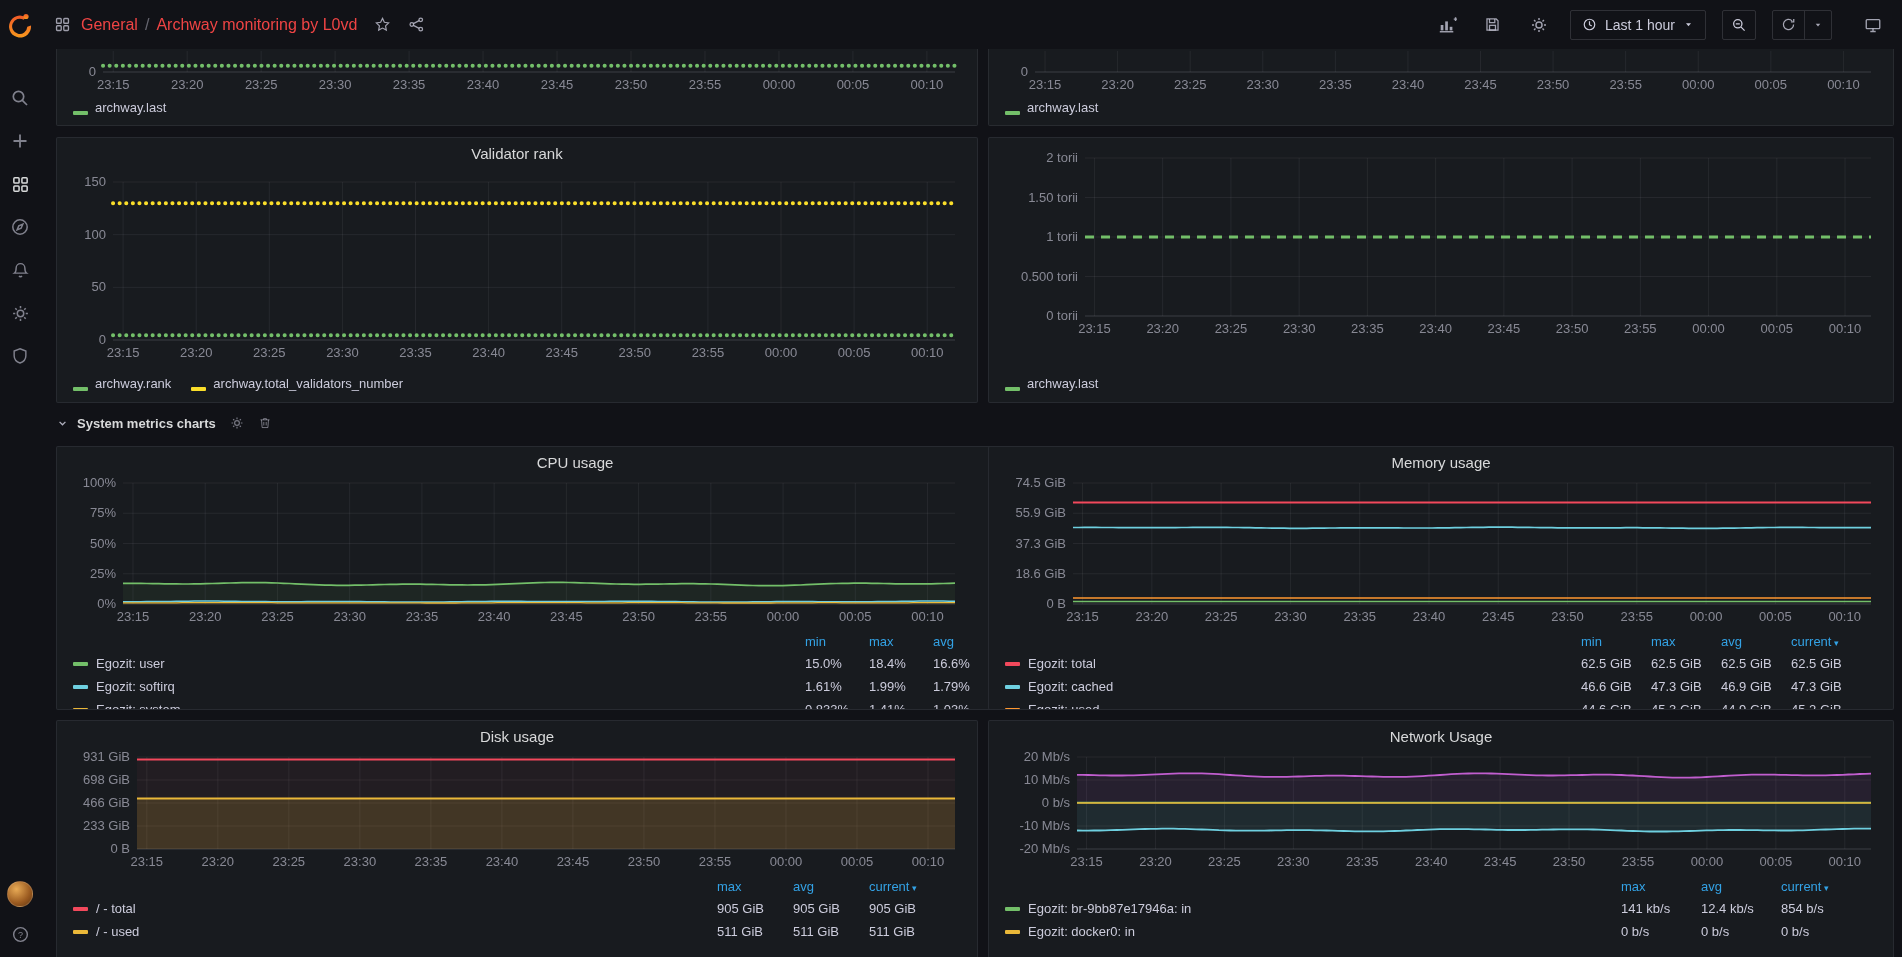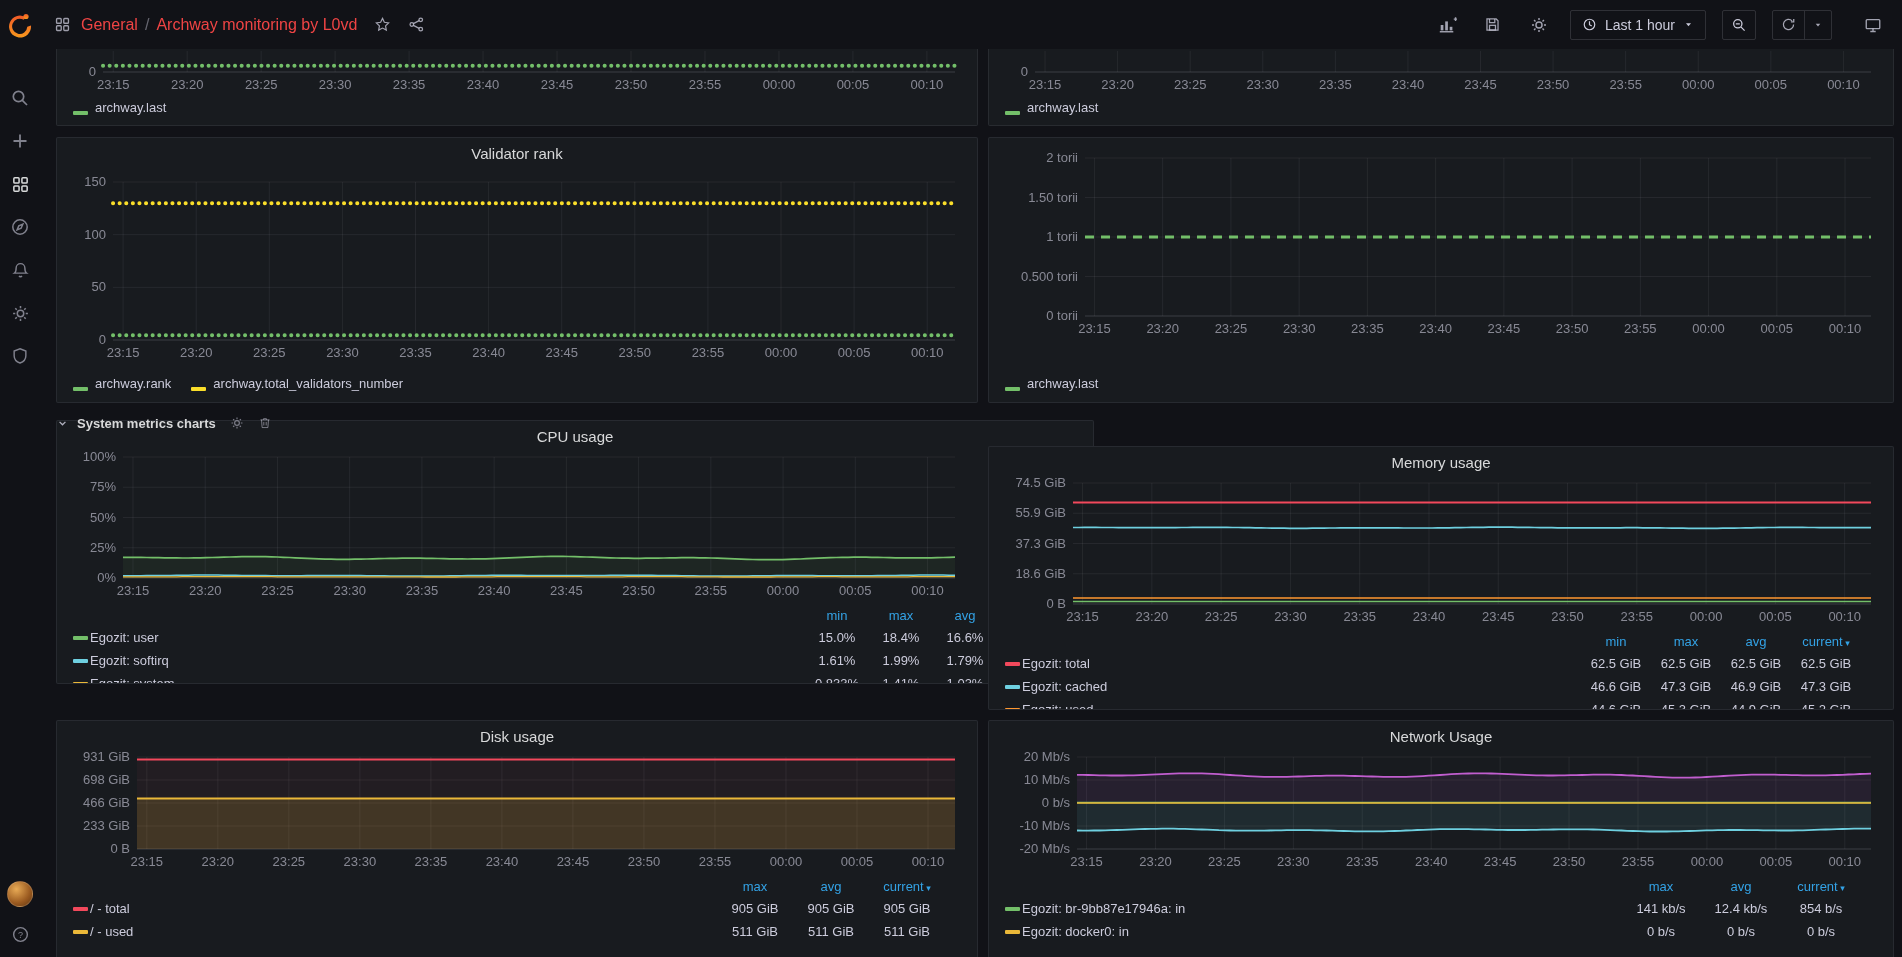--- a/index.html
+++ b/index.html
@@ -34,23 +34,23 @@
   .panel-title{height:24px;line-height:24px;text-align:center;font-size:15px;font-weight:500;color:#d8d9da;cursor:pointer;flex:0 0 auto}
   .plot{width:100%;flex:0 0 auto;position:relative}
   .plot svg text{font-family:"Liberation Sans",sans-serif}
   .legend{flex:0 0 auto;margin-top:auto}
   .legend-list{display:flex;align-items:center;gap:20px;height:26px;font-size:13px;color:#ccccdc;padding-left:4px}
   .legend-list .item{display:flex;align-items:flex-end;gap:7px;cursor:pointer}
   .l-swatch{width:15px;height:4px;border-radius:1px;flex:0 0 auto}
   .legend-table{margin-top:4px;font-size:13px;color:#ccccdc;overflow:hidden;padding-right:20px}
   .lt-row{display:grid;align-items:center;height:23px}
   .lt-head{height:22px}
-  .lt-col{text-align:center}
+  .lt-col{text-align:left}
   .lt-head .lt-col{cursor:pointer;font-weight:500}
-  .lt-name{display:flex;align-items:center;gap:2px;padding-left:4px;white-space:nowrap;overflow:hidden}
+  .lt-name{display:flex;align-items:center;gap:8px;padding-left:4px;white-space:nowrap;overflow:hidden}
   .caret{font-size:9px}
   
   .row-header{position:absolute;display:flex;align-items:center;gap:8px;height:26px;color:#d8d9da;cursor:pointer;z-index:2}
   .row-label{font-size:13px;font-weight:600}
   .row-ico{color:rgba(204,204,220,.55);display:flex;margin-left:6px;cursor:pointer}
   .chev{color:rgba(204,204,220,.85);display:flex}
 </style>
 </head>
 <body>
 
@@ -407,21 +407,21 @@
           <path d="M10 2.2v2.3M10 15.5v2.3M2.2 10h2.3M15.5 10h2.3M4.5 4.5l1.6 1.6M13.9 13.9l1.6 1.6M15.5 4.5l-1.6 1.6M6.1 13.9l-1.6 1.6"></path>
         </svg>
     </span>
     <span class="row-ico">
       <svg width="14" height="14" viewBox="0 0 20 20" fill="none" stroke="currentColor" stroke-width="1.4">
           <path d="M3.5 5.5h13M8 5.5V3.8h4v1.7M5 5.5l.9 11h8.2l.9-11M8.3 8.5v5M11.7 8.5v5"></path>
         </svg>
     </span>
   </div>
 
-  <section class="panel" style="left:56px;top:420px;width:1038px;height:264px">
+  <section class="panel" style="left:56px;top:446px;width:1038px;height:264px">
     <div class="panel-title">CPU usage</div>
     <div class="plot" style="height:151px">
         <svg width="896" height="151">
           <line x1="54" y1="129" x2="886" y2="129" stroke="rgba(204,204,220,0.20)"></line>
           <text x="47" y="133" text-anchor="end" fill="rgba(204,204,220,0.62)" font-size="13">0%</text>
           <line x1="54" y1="98.75" x2="886" y2="98.75" stroke="rgba(204,204,220,0.08)"></line>
           <text x="47" y="102.75" text-anchor="end" fill="rgba(204,204,220,0.62)" font-size="13">25%</text>
           <line x1="54" y1="68.5" x2="886" y2="68.5" stroke="rgba(204,204,220,0.08)"></line>
           <text x="47" y="72.5" text-anchor="end" fill="rgba(204,204,220,0.62)" font-size="13">50%</text>
           <line x1="54" y1="38.25" x2="886" y2="38.25" stroke="rgba(204,204,220,0.08)"></line>

